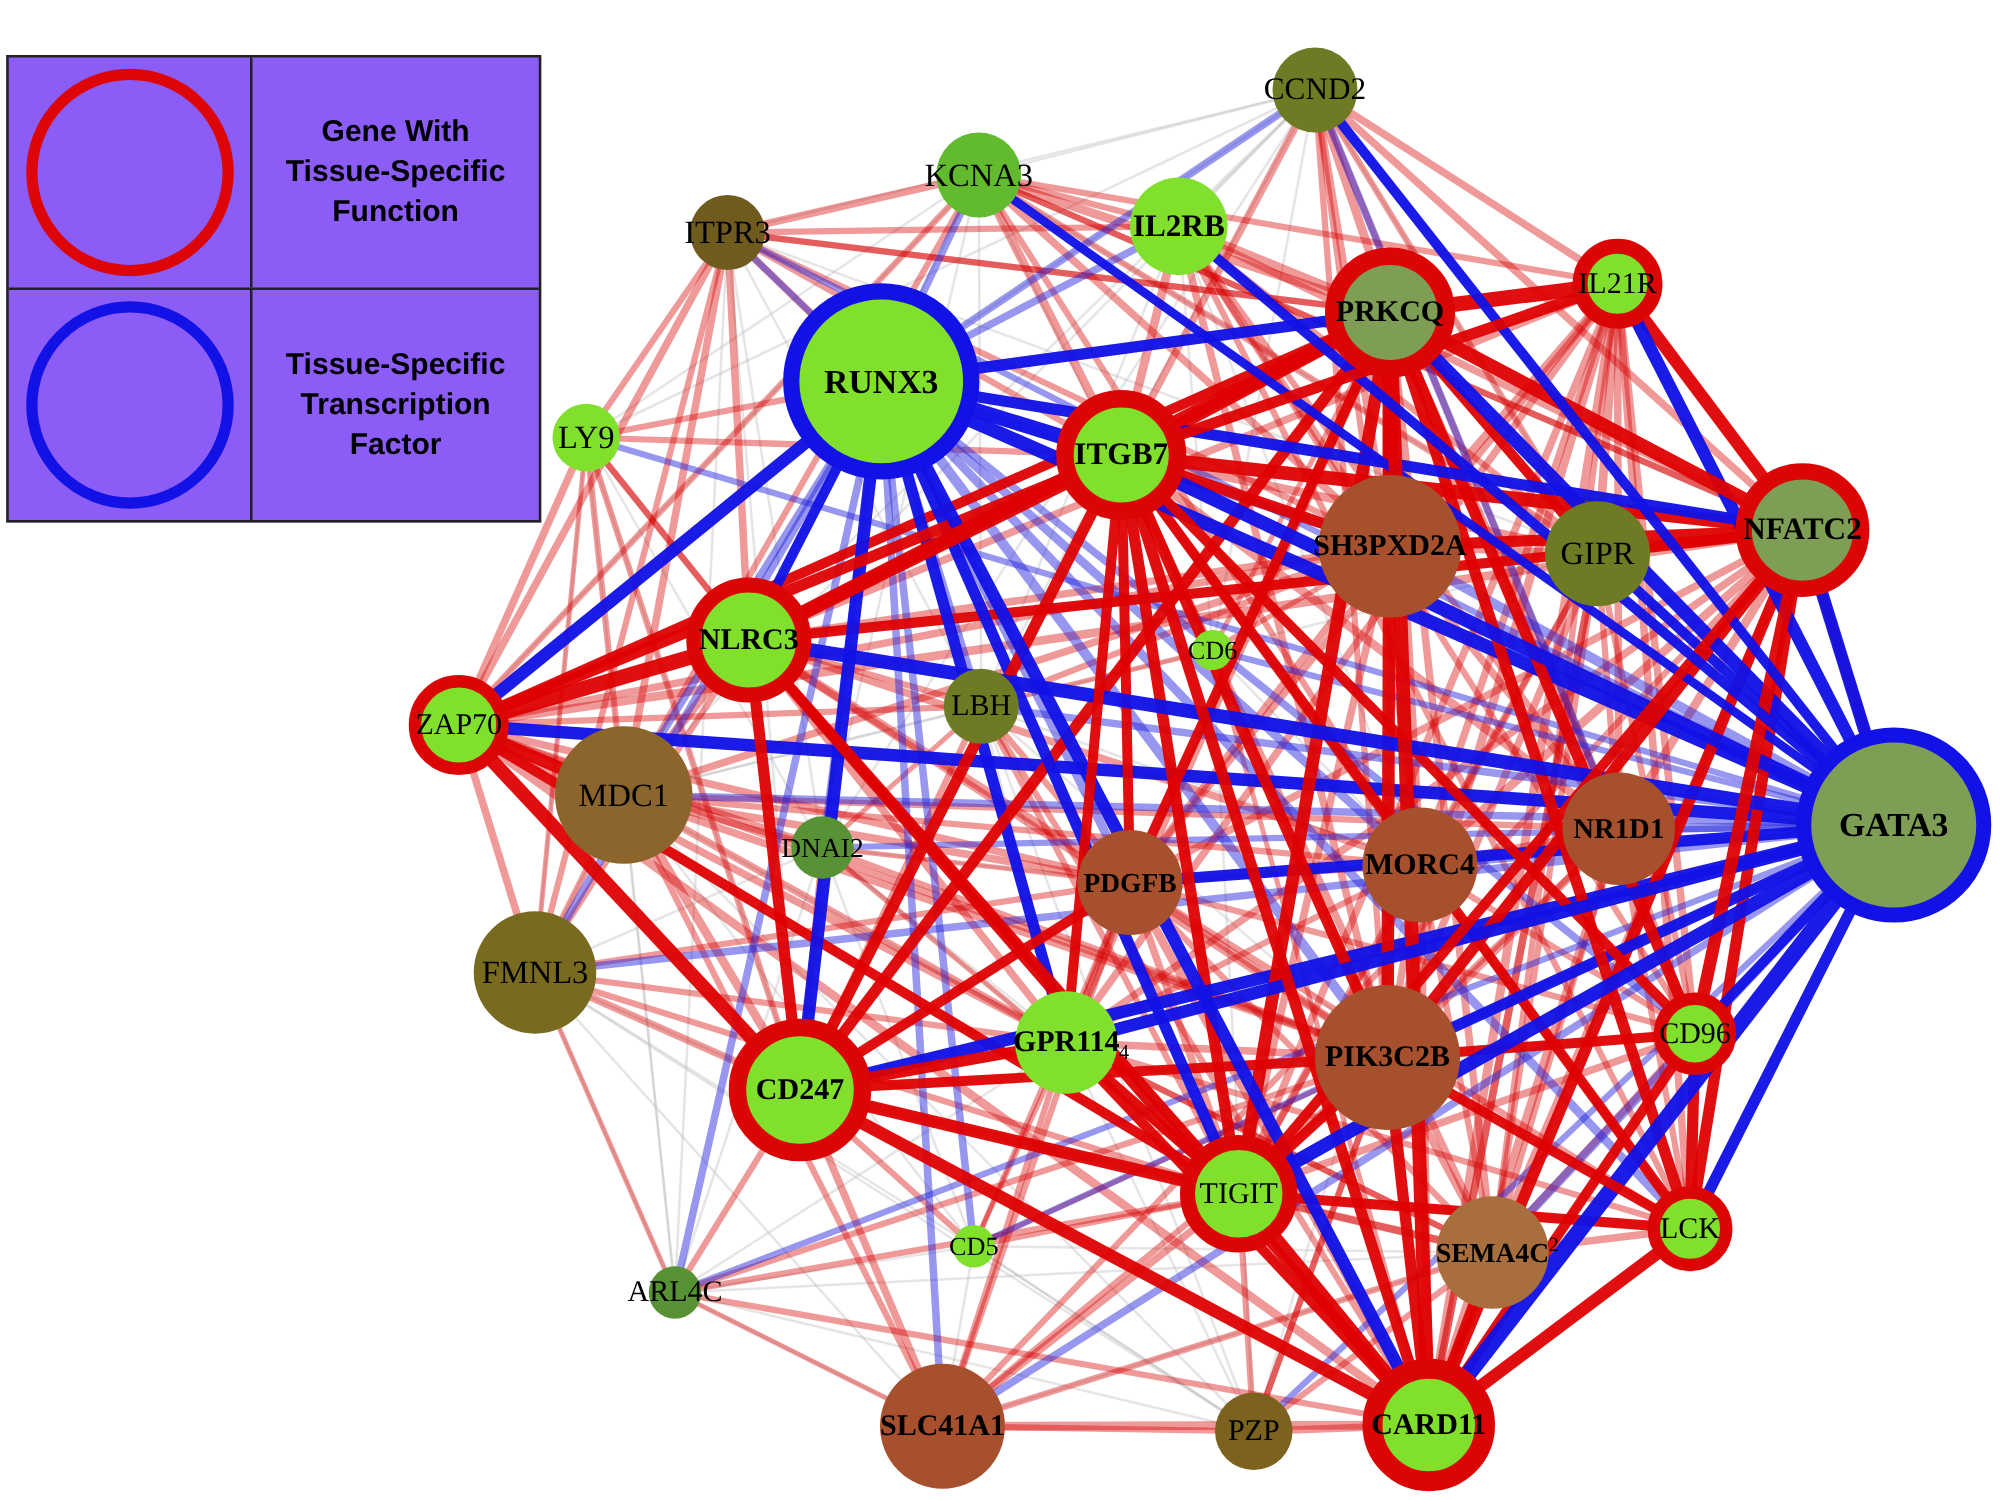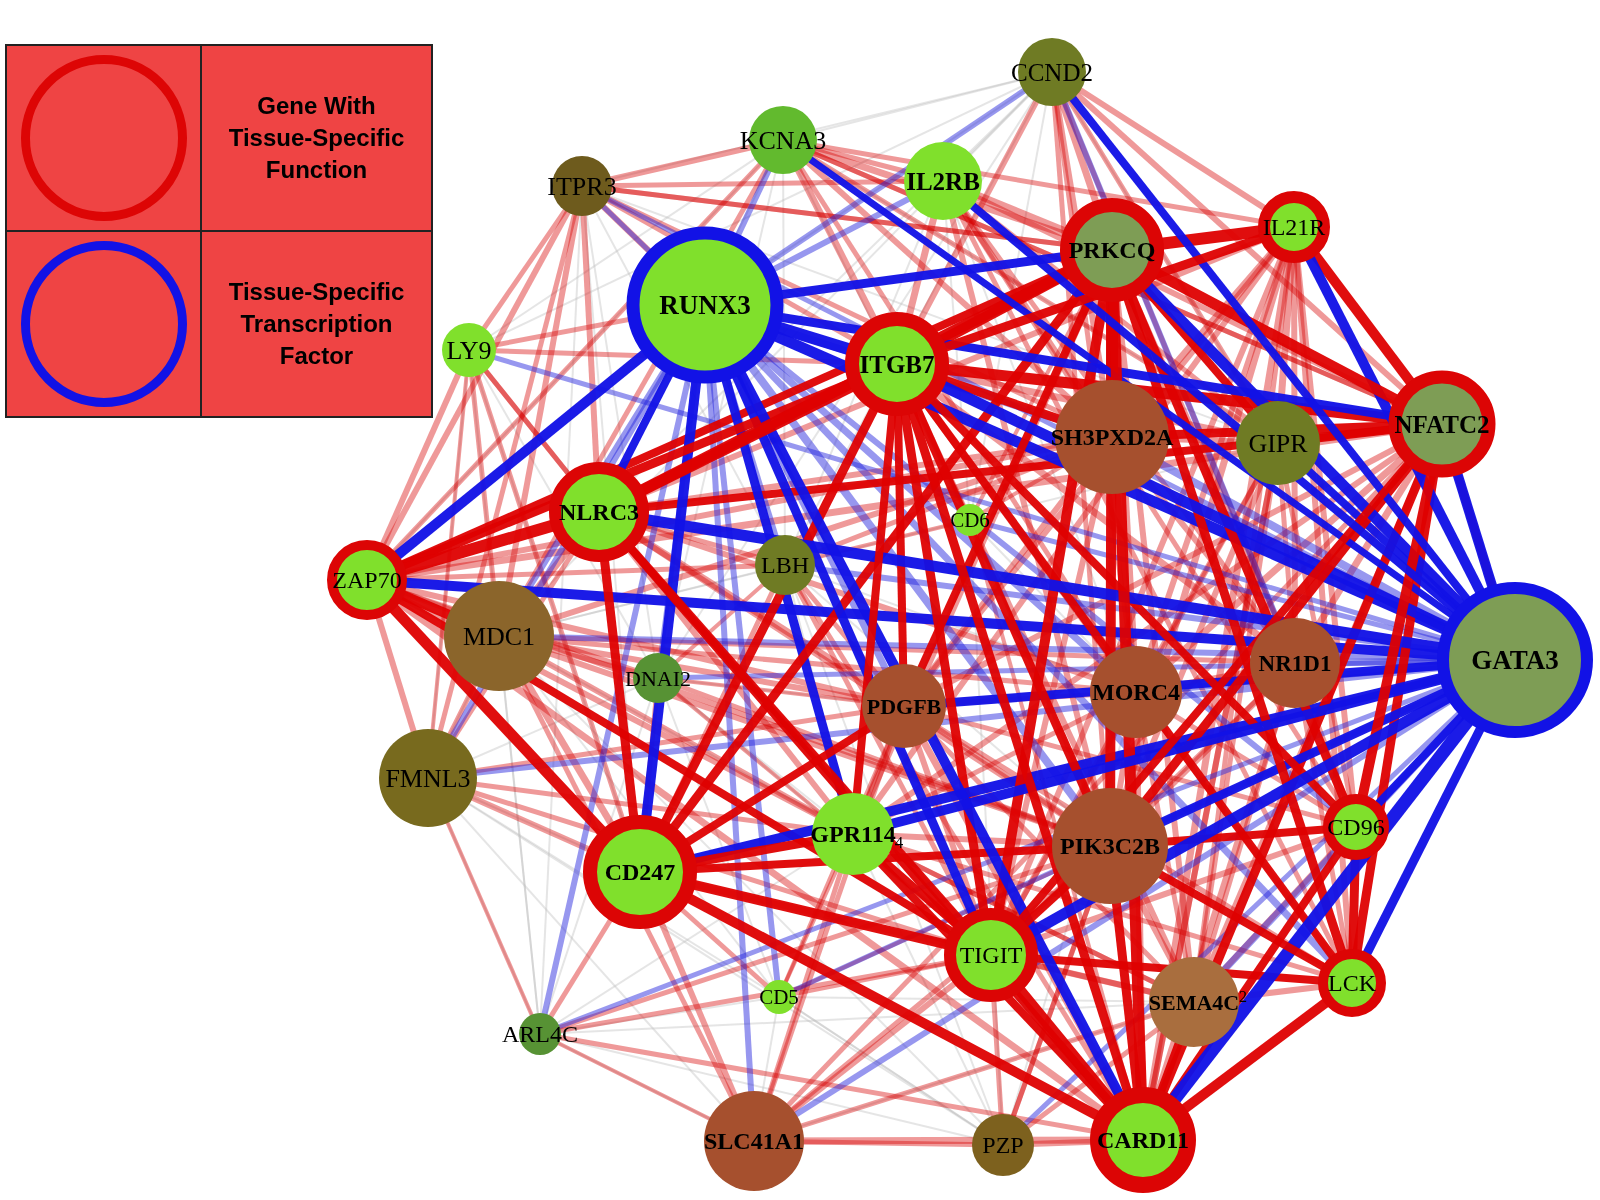--- a/index.html
+++ b/index.html
@@ -1,19 +1,19 @@
 <!DOCTYPE html>
 <html><head>
 <meta charset="utf-8">
 <style>
  html,body { margin:0; padding:0; width:1600px; height:1200px; background:#ffffff; overflow:hidden; }
  #wrap { position:relative; width:1600px; height:1200px; }
  #net { position:absolute; left:0; top:0; }
  #legend { position:absolute; left:5px; top:44px; width:424px; border:2px solid #222;
-            background:#ef4444; font-family:"Liberation Sans", sans-serif; }
+            background:#8b5cf6; font-family:"Liberation Sans", sans-serif; }
  .lrow { display:flex; height:184px; }
  .lcell { width:193px; border-right:2px solid #222; display:flex; align-items:center; justify-content:center; }
  .lcirc { width:148px; height:148px; border-radius:50%; border:9px solid; }
  .ltext { flex:1; display:flex; align-items:center; justify-content:center; text-align:center;
            font-weight:bold; font-size:24px; line-height:32px; color:#000; }
 </style>
 </head>
 <body>
 <div id="wrap">
  <div id="net"><svg xmlns="http://www.w3.org/2000/svg" width="1600" height="1200" viewBox="0 0 1600 1200">

